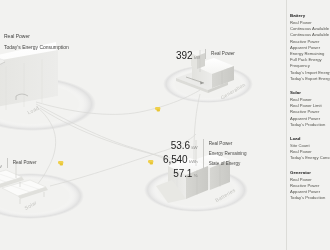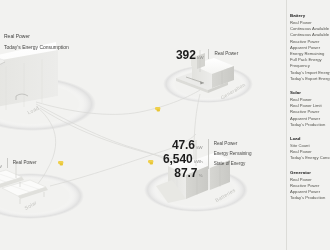--- a/index.html
+++ b/index.html
@@ -13,21 +13,21 @@
   #stage { position:absolute; inset:0; width:330px; height:250px; }
 
   
   #scene { position:absolute; left:0; top:0; width:286px; height:250px; overflow:hidden; }
   #scene svg { position:absolute; left:0; top:0; }
 
   
   .readout { position:absolute; display:flex; align-items:flex-start; }
   .rd-vals { text-align:right; padding-right:5px; }
   .rd-line { display:block; line-height:10px; white-space:nowrap; }
-  .rd-num { font-size:12px; font-weight:bold; color:#1c1c1c; letter-spacing:-0.1px; }
+  .rd-num { font-size:10px; font-weight:normal; color:#1c1c1c; letter-spacing:-0.1px; }
   .rd-unit { font-size:4.3px; color:#8a8a88; margin-left:1.5px; }
   .rd-labels { border-left:1px solid #c9c9c6; padding-left:5px; }
   .rd-lab { display:block; line-height:10px; font-size:4.6px; color:#4a4a48; white-space:nowrap; }
 
   #readout-generation { left:176px; top:49px; }
   #readout-battery   { left:163px; top:139px; }
   #readout-solar     { left:-6px;  top:158px; }
   #readout-load      { left:4px;   top:31px; flex-direction:column; }
   #readout-load .rd-labels { border-left:none; padding-left:0; }
   #readout-load .rd-lab { line-height:10.5px; font-size:5px; color:#3f3f3d; }
@@ -222,27 +222,27 @@
       </span>
     </div>
     <div class="rd-labels">
       <span class="rd-lab">Real Power</span>
     </div>
   </div>
 
   <div class="readout" id="readout-battery">
     <div class="rd-vals">
       <span class="rd-line">
-        <span class="rd-num">47.6</span><span class="rd-unit">kW</span>
+        <span class="rd-num">53.6</span><span class="rd-unit">kW</span>
       </span>
       <span class="rd-line">
         <span class="rd-num">6,540</span><span class="rd-unit">kWh</span>
       </span>
       <span class="rd-line">
-        <span class="rd-num">87.7</span><span class="rd-unit">%</span>
+        <span class="rd-num">57.1</span><span class="rd-unit">%</span>
       </span>
     </div>
     <div class="rd-labels">
       <span class="rd-lab">Real Power</span>
       <span class="rd-lab">Energy Remaining</span>
       <span class="rd-lab">State of Energy</span>
     </div>
   </div>
 
   <div class="readout" id="readout-solar">

